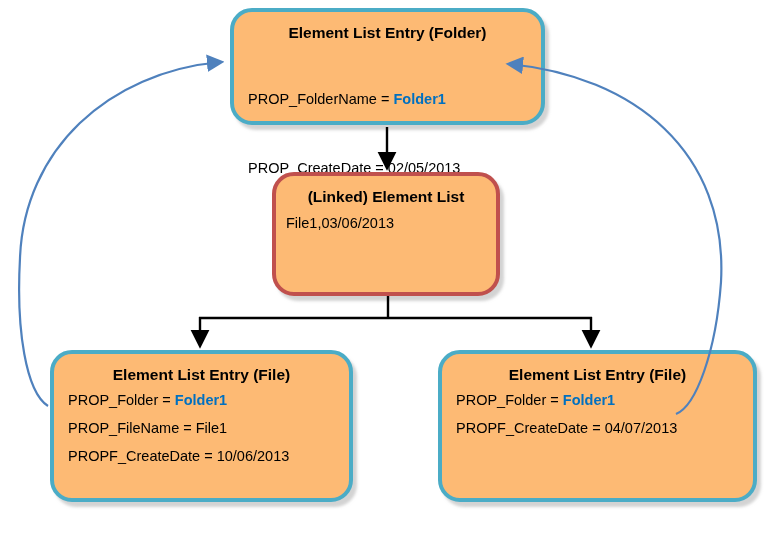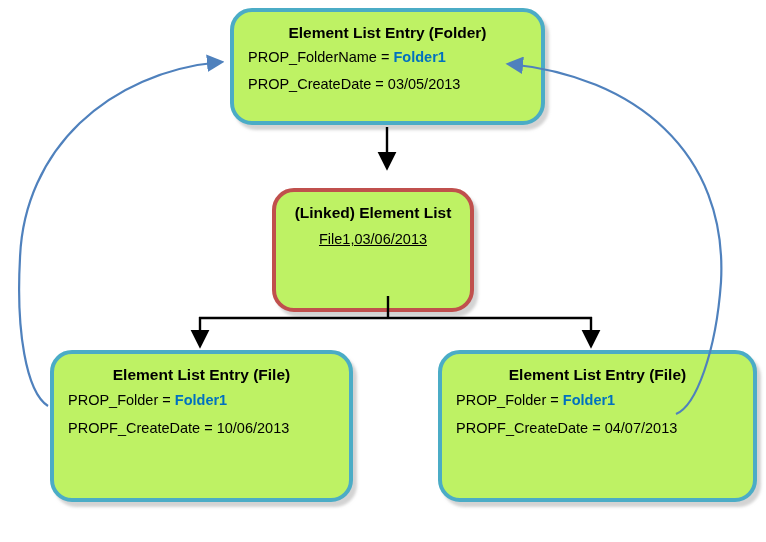--- a/index.html
+++ b/index.html
@@ -13,21 +13,21 @@
     position:relative;
     width:766px;height:542px;
     background:#fff;
     font-family:"Liberation Sans","DejaVu Sans",sans-serif;
     color:#000;
     overflow:hidden;
   }
   .box{
     position:absolute;
     box-sizing:border-box;
-    background:#bef264;
+    background:#fdba74;
     border-radius:22px;
     box-shadow:4px 5px 3px rgba(175,175,175,.55);
     padding:6px 10px;
   }
   .box.teal{border:4px solid var(--teal);}
   .box.red{border:4px solid var(--red);}
   .box .title{
     text-align:center;
     font-weight:bold;
     font-size:15.5px;
@@ -35,50 +35,51 @@
     margin-top:4px;
     white-space:nowrap;
   }
   .box .line{
     font-size:14.5px;
     line-height:28px;
     white-space:nowrap;
     padding-left:4px;
   }
   .hl{color:var(--hl);font-weight:bold;}
-  .centered .line{text-align:center;line-height:31px;padding-left:0;text-decoration:underline;}
-  #folder-box .line{line-height:27px;}
+  .centered .line{text-align:left;line-height:31px;padding-left:0;}
+  #folder-box .line{line-height:27px;margin-top:42px;}
   svg.overlay{
     position:absolute;left:0;top:0;width:766px;height:542px;
     pointer-events:none;
   }
   .black-line{stroke:#000;stroke-width:2.4;fill:none;}
   .blue-curve{stroke:var(--arrow);stroke-width:2.2;fill:none;}
   marker path.mk-black{fill:#000;}
   marker path.mk-blue{fill:var(--arrow);}
 </style>
 </head>
 <body>
 
 <div class="stage">
 
   <div class="box teal" id="folder-box" style="left:230px;top:8px;width:315px;height:117px;">
     <div class="title">Element List Entry (Folder)</div>
     <div class="line"><span>PROP_FolderName = </span><span class="hl">Folder1</span></div>
-    <div class="line"><span>PROP_CreateDate = 03/05/2013</span></div>
+    <div class="line"><span>PROP_CreateDate = 02/05/2013</span></div>
   </div>
 
-  <div class="box red centered" id="list-box" style="left:272px;top:188px;width:202px;height:124px;">
+  <div class="box red centered" id="list-box" style="left:272px;top:172px;width:228px;height:124px;">
     <div class="title">(Linked) Element List</div>
     <div class="line">File1,03/06/2013</div>
   </div>
 
   <div class="box teal" id="file1-box" style="left:50px;top:350px;width:303px;height:152px;">
     <div class="title">Element List Entry (File)</div>
     <div class="line"><span>PROP_Folder = </span><span class="hl">Folder1</span></div>
+    <div class="line"><span>PROP_FileName = File1</span></div>
     <div class="line"><span>PROPF_CreateDate = 10/06/2013</span></div>
   </div>
 
   <div class="box teal" id="file2-box" style="left:438px;top:350px;width:319px;height:152px;">
     <div class="title">Element List Entry (File)</div>
     <div class="line"><span>PROP_Folder = </span><span class="hl">Folder1</span></div>
     <div class="line"><span>PROPF_CreateDate = 04/07/2013</span></div>
   </div>
 
   <svg class="overlay" viewBox="0 0 766 542">

